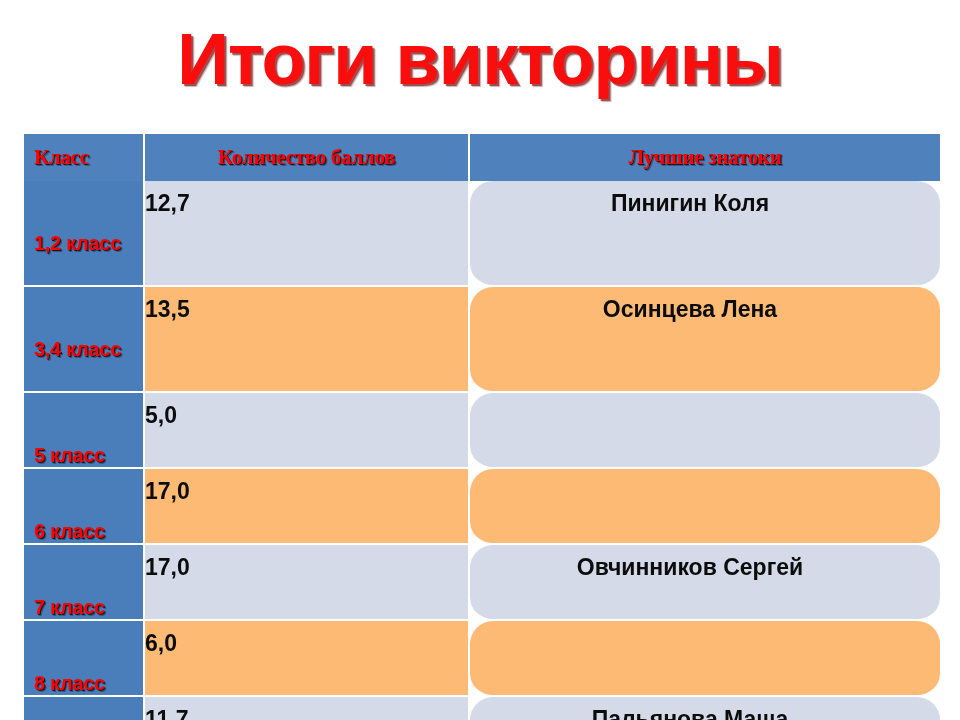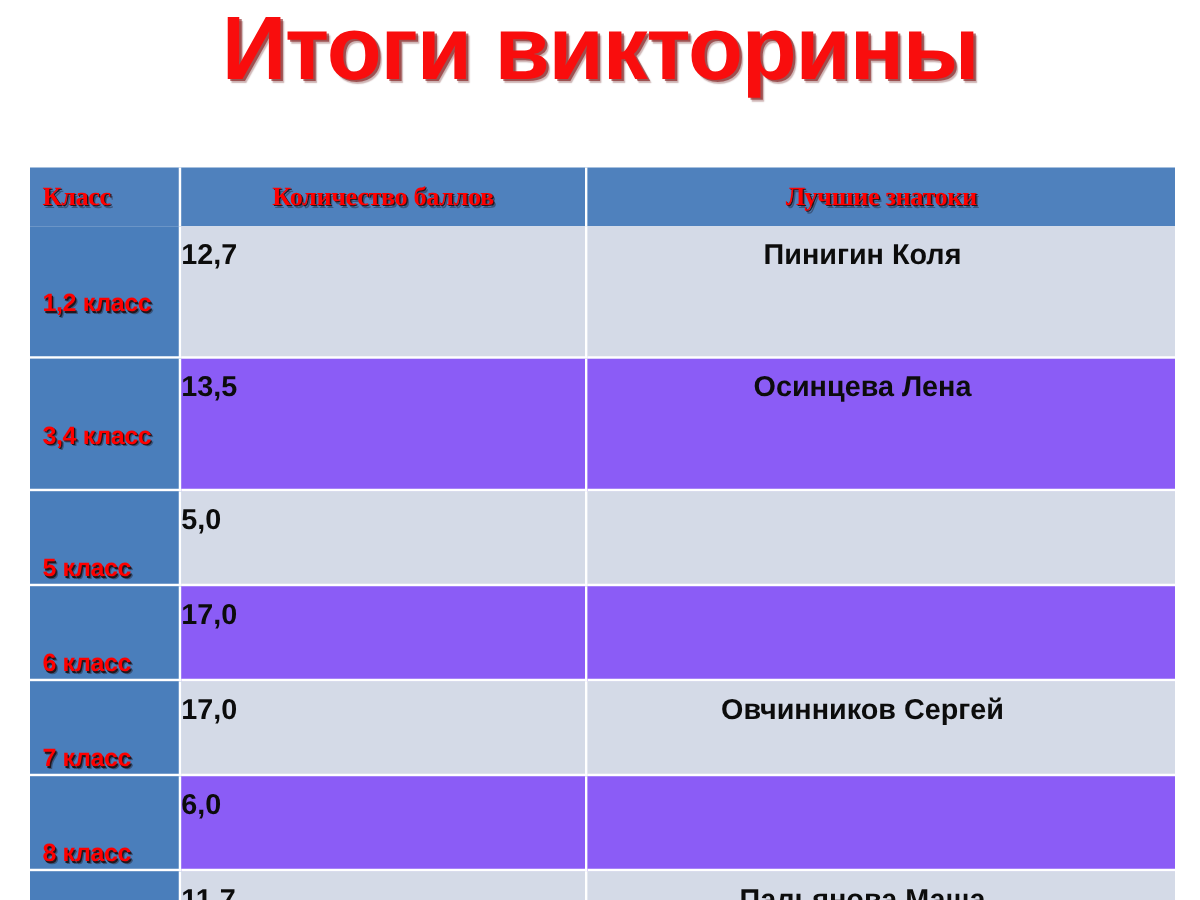--- a/index.html
+++ b/index.html
@@ -21,21 +21,21 @@
     width: 960px;
     height: 720px;
     background: #ffffff;
     box-sizing: border-box;
   }
 
   
   .slide-title {
     position: absolute;
     left: 0;
-    top: 2px;
+    top: 22px;
     width: 960px;
     text-align: center;
     font-size: 72px;
     line-height: 1.05;
     font-weight: bold;
     color: #f90d0d;
     letter-spacing: -1px;
     white-space: nowrap;
     text-shadow:
       2px 2px 0 rgba(120, 0, 0, 0.55),
@@ -130,30 +130,31 @@
   td.cell-score .cell-inner {
     padding: 9px 40px 0 0;
   }
 
   
   td.cell-expert {
     color: #0c0c0c;
     font-size: 23px;
     font-weight: bold;
     text-align: center;
+    border-radius: 23px;
   }
   td.cell-expert .cell-inner {
     padding: 9px 30px 0 0;
   }
 
   
   tr.band-dark  td.cell-score,
   tr.band-dark  td.cell-expert  { background: #d4dae7; }
   tr.band-light td.cell-score,
-  tr.band-light td.cell-expert  { background: #8b5cf6; }
+  tr.band-light td.cell-expert  { background: #fdba74; }
 
   
   tr.row-tall td   { height: 104px; }
   tr.row-short td  { height: 50px; }
   tr.row-last td   { height: 52px; }
 </style>
 </head>
 <body>
 
 <div class="slide">

